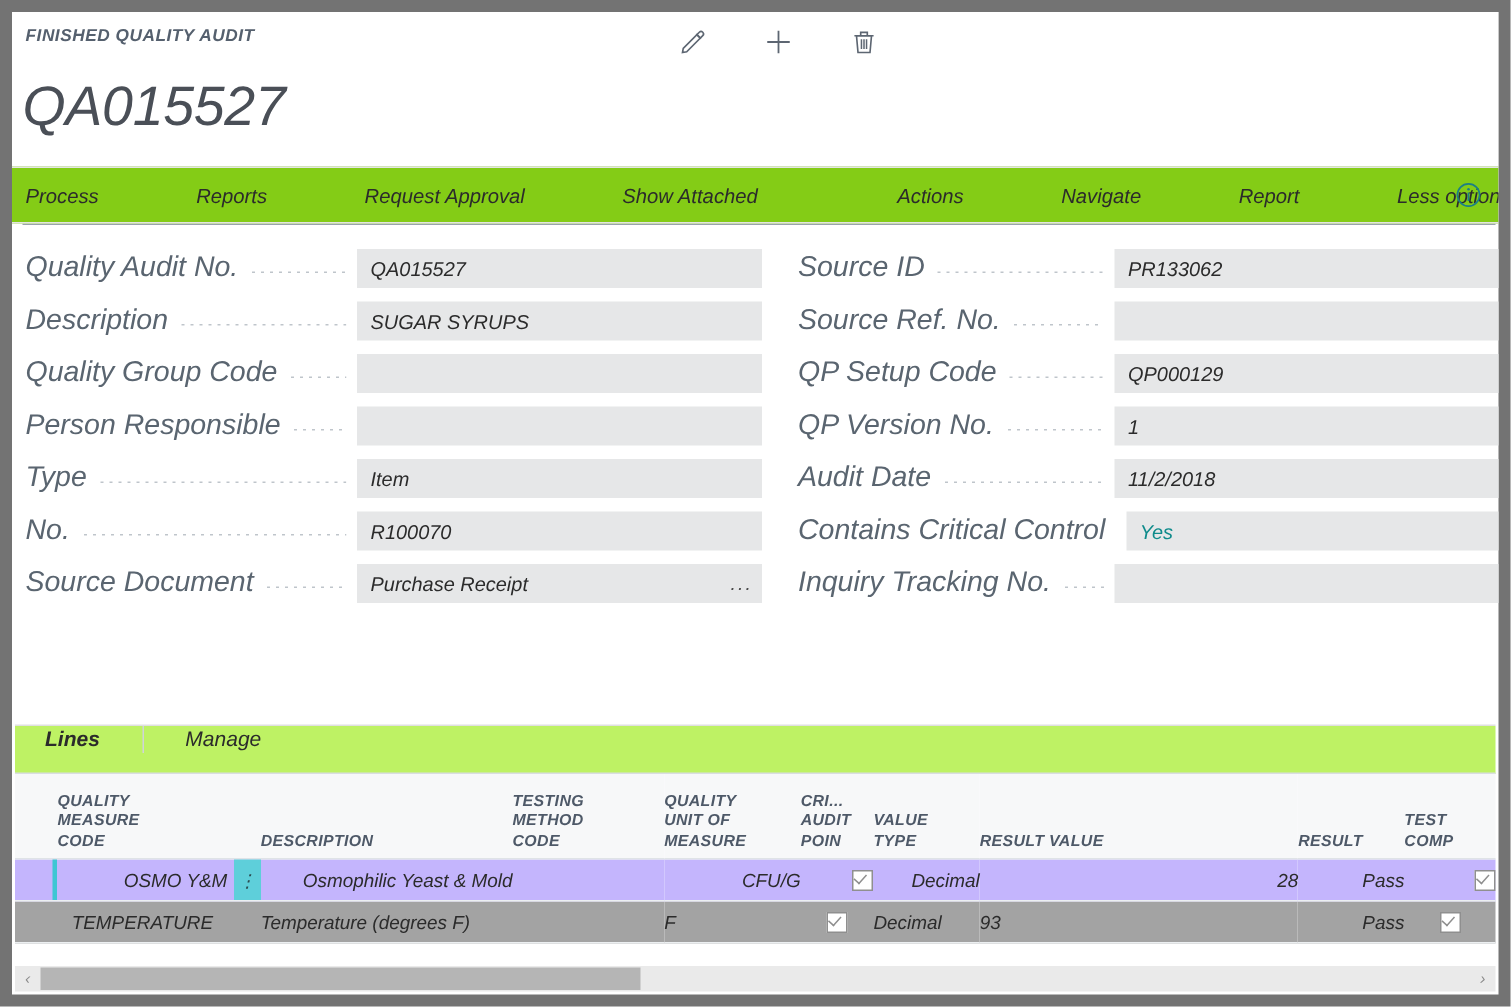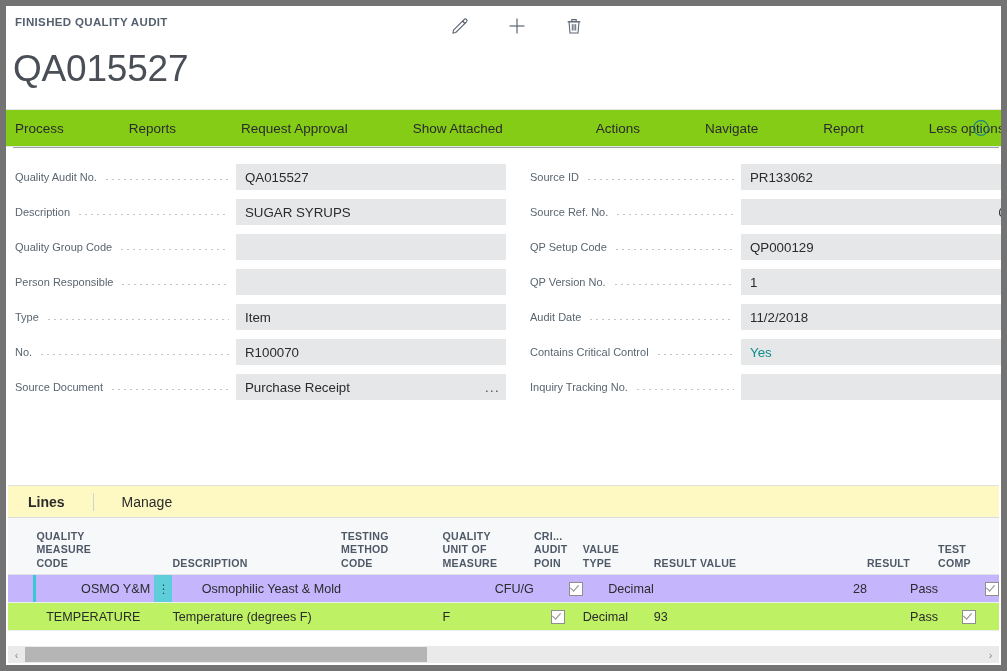--- a/index.html
+++ b/index.html
@@ -12,23 +12,24 @@
     height: 671px;
     overflow: hidden;
     font-family: "Liberation Sans", sans-serif;
     color: #333333;
   }
   .app-frame {
     position: relative;
     width: 1007px;
     height: 671px;
     box-sizing: border-box;
-    border: 6px solid #737373;
+    border: 8px solid #737373;
     background: #ffffff;
     overflow: hidden;
+    font-style: italic;
   }
 
   
   .page-head {
     position: relative;
     height: 103px;
     background: #ffffff;
   }
   .breadcrumb {
     position: absolute;
@@ -132,21 +133,21 @@
   .form-col.left { left: 0px; width: 500px; }
   .form-col.right { left: 515px; width: 492px; }
 
   .field-row {
     display: flex;
     align-items: center;
     height: 26px;
     margin-bottom: 9px;
   }
   .field-label {
-    font-size: 11px;
+    font-size: 19px;
     color: #5a6570;
     white-space: nowrap;
     padding-left: 9px;
   }
   .dot-fill {
     flex: 1 1 auto;
     margin: 0 7px 0 7px;
     height: 12px;
     position: relative;
     overflow: hidden;
@@ -194,23 +195,23 @@
     position: absolute;
     left: 2px;
     right: 2px;
     bottom: 2px;
     height: 177px;
     background: #ffffff;
     border-top: 1px solid #e0e0e0;
   }
   .lines-tabs {
     height: 32px;
-    background: #fef9c3;
-    display: flex;
-    align-items: center;
+    background: #bef264;
+    display: flex;
+    align-items: flex-start;
     padding-left: 16px;
     box-sizing: border-box;
     border-bottom: 1px solid #d9dde1;
   }
   .lines-tab {
     font-size: 14px;
     color: #2b2b2b;
     cursor: pointer;
     padding: 0 4px;
   }
@@ -242,21 +243,21 @@
   th .hdr-lines { display: block; line-height: 13.5px; }
   table.lines-table td {
     font-size: 12.6px;
     color: #2b2b2b;
     height: 27px;
     border-bottom: 1px solid #eceff1;
     background: #f7f8f9;
     vertical-align: middle;
     padding: 0;
   }
-  tr.data-row td { background: #bef264; }
+  tr.data-row td { background: #a3a3a3; }
   tr.data-row.selected td { background: #c4b5fd; text-align: right; }
 
   td.c-center { text-align: center; }
   td.c-right { text-align: right; }
   th.c-right { text-align: right; }
 
   .sel-marker {
     display: inline-block;
     width: 3px;
     height: 27px;

